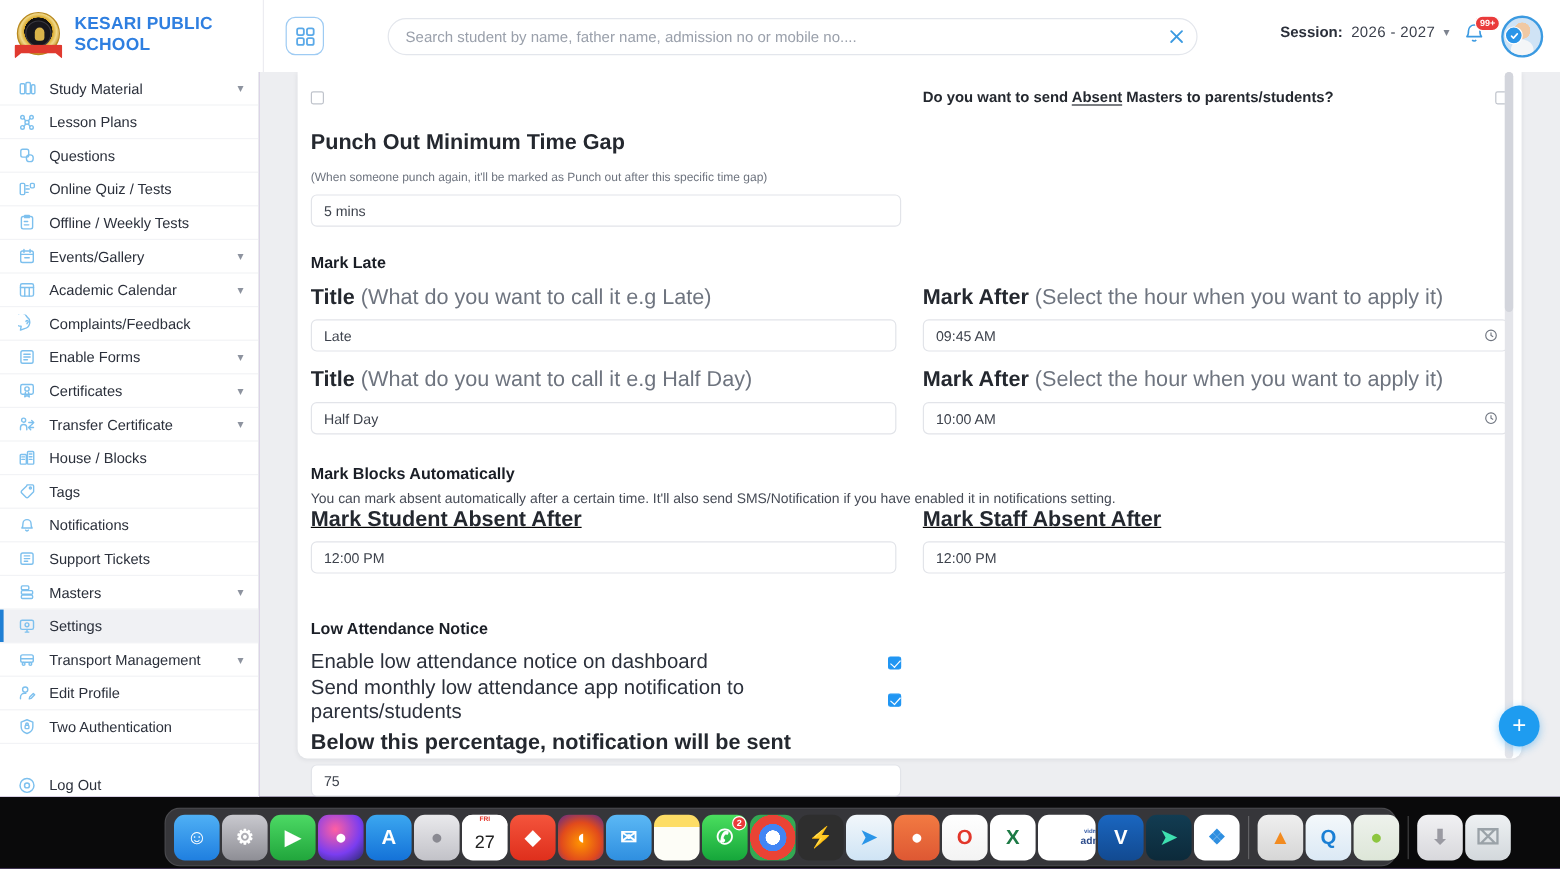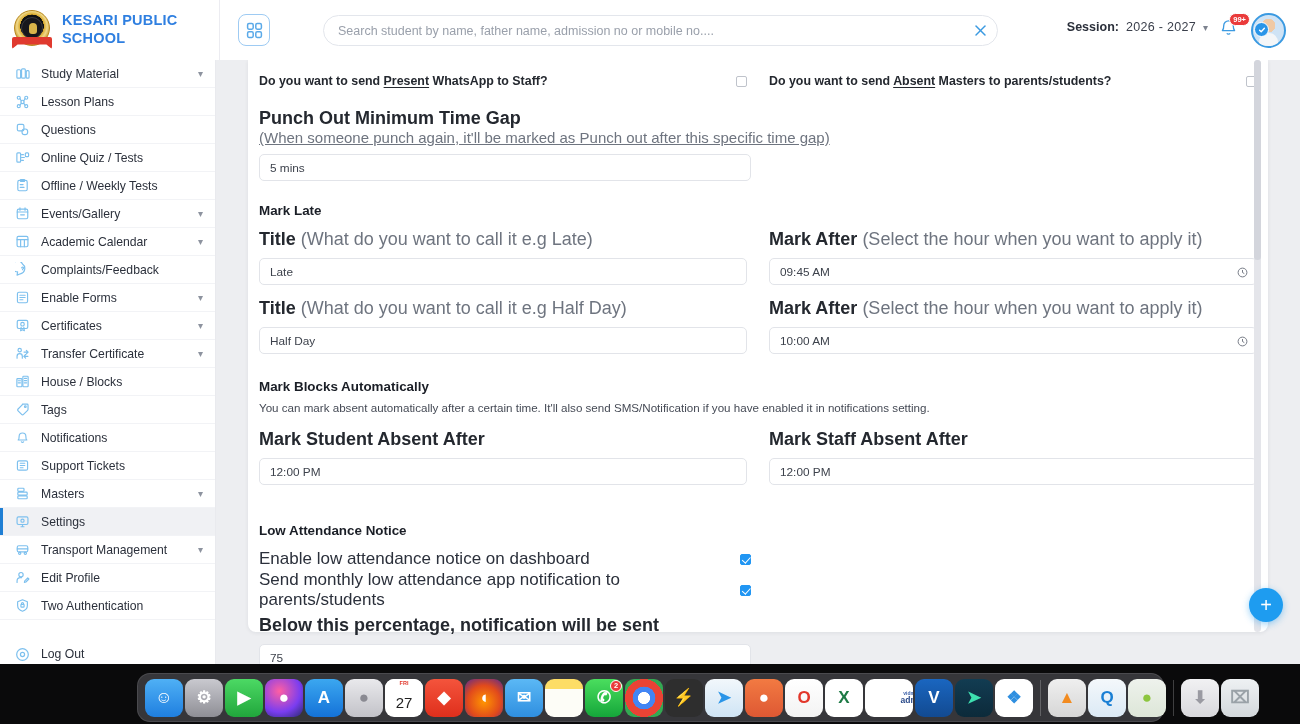--- a/index.html
+++ b/index.html
@@ -224,21 +224,21 @@
     width: 3.5px; height: 6.5px;
     border: solid #fff; border-width: 0 1.6px 1.6px 0;
     transform: rotate(42deg);
   }
 
   .fld-label {
     font-size: 18px; color: #24282f; font-weight: 700;
   }
   .fld-label .hint { font-weight: 400; color: #6e747f; }
   .fld-sub {
-    font-size: 15px; color: #6e747f; margin-top: 0; text-decoration: underline;
+    font-size: 10px; color: #6e747f; margin-top: 14px;
   }
   .input {
     margin-top: 8px;
     width: 100%; height: 27px;
     border: 1px solid #e2e4e9; border-radius: 5px;
     background: #fff;
     font-family: "Liberation Sans", sans-serif;
     font-size: 11.8px; color: #3d424c;
     padding: 0 10px; outline: none;
   }
@@ -585,23 +585,20 @@
       <span class="nav-label">Log Out</span>
     </div>
   </div>
 
   <div class="main">
     <div class="card">
 
       <div class="row" style="margin-top:11px;">
         <div class="col">
           <div class="q-row">
-            <span class="q-text">
-              <span>Do you want to send </span><u>Present</u><span> WhatsApp to Staff?</span>
-            </span>
             <span class="cb"></span>
           </div>
         </div>
         <div class="col col-right">
           <div class="q-row">
             <span class="q-text">
               <span>Do you want to send </span><u>Absent</u><span> Masters to parents/students?</span>
             </span>
             <span class="cb"></span>
           </div>
@@ -664,21 +661,21 @@
                   <path d="M7 3.8V7l2.3 1.4"></path>
               </svg>
             </span>
           </div>
         </div>
       </div>
 
       <div class="sect-title" style="margin-top:25px;">Mark Blocks Automatically</div>
       <div class="sect-desc">You can mark absent automatically after a certain time. It'll also send SMS/Notification if you have enabled it in notifications setting.</div>
 
-      <div class="row" style="margin-top:15px;">
+      <div class="row" style="text-decoration:underline;">
         <div class="col">
           <div class="fld-label">Mark Student Absent After</div>
           <input class="input" value="12:00 PM" style="">
         </div>
         <div class="col col-right">
           <div class="fld-label">Mark Staff Absent After</div>
           <input class="input" value="12:00 PM" style="">
         </div>
       </div>
 

